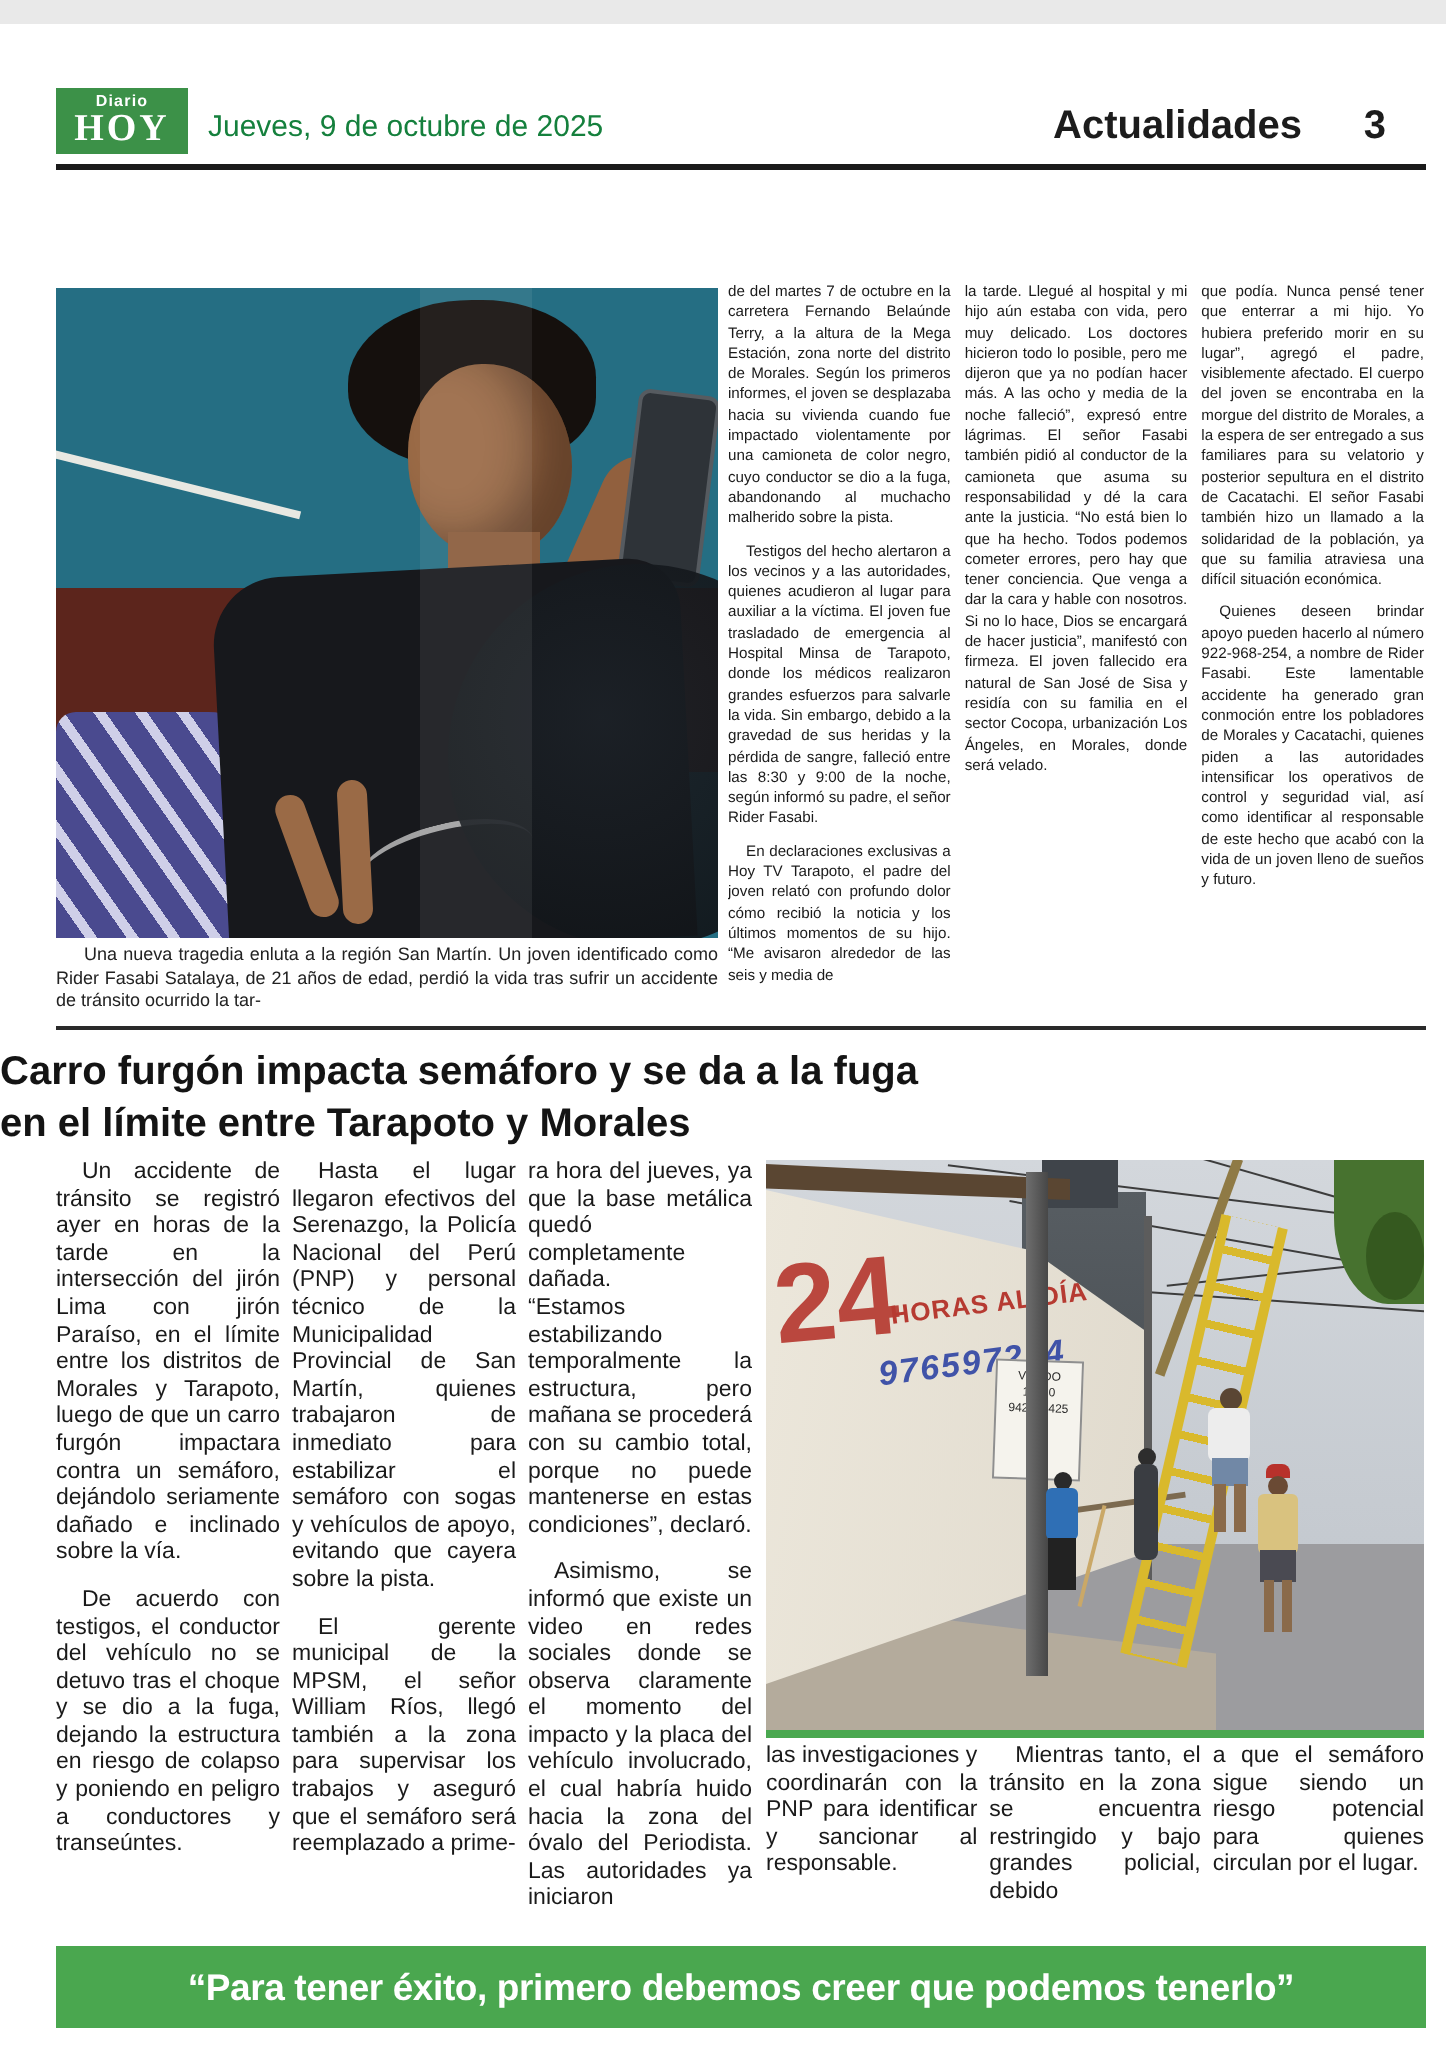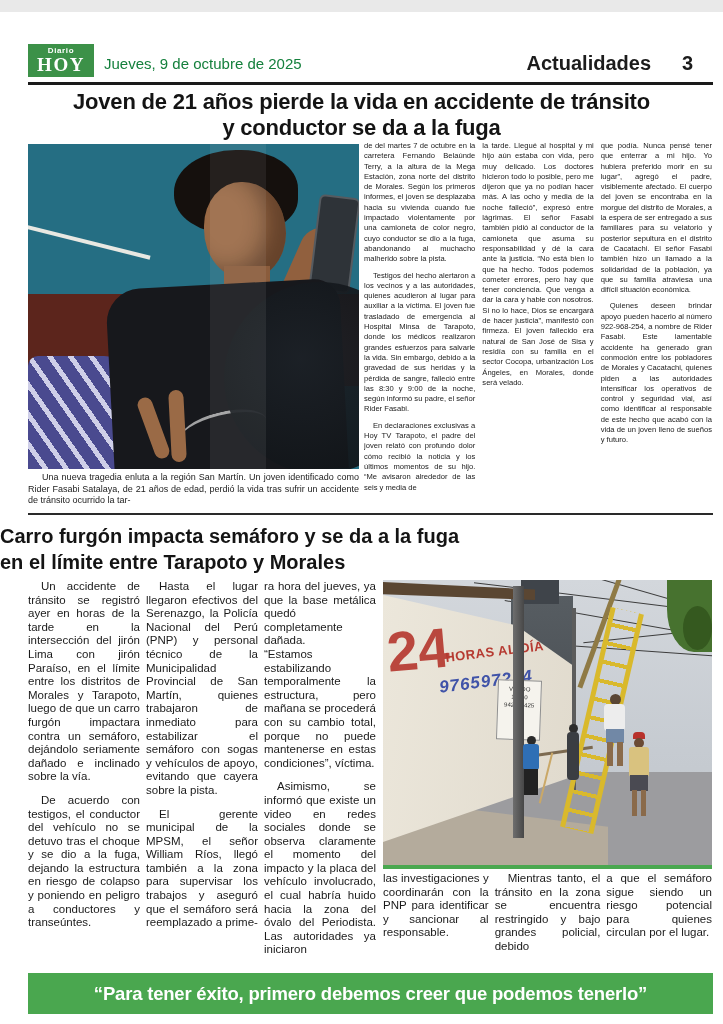--- a/index.html
+++ b/index.html
@@ -132,24 +132,20 @@
 
   <div class="logo">
     <div class="small">Diario</div>
     <div class="big">HOY</div>
   </div>
   <div class="date">Jueves, 9 de octubre de 2025</div>
   <div class="section">Actualidades</div>
   <div class="pagenum">3</div>
   <div class="headrule"></div>
 
-  <div class="h1">
-    <span>Joven de 21 años pierde la vida en accidente de tránsito</span>
-    <span>y conductor se da a la fuga</span>
-  </div>
 
   <div class="photo1">
     <div class="p1-band"></div>
     <div class="p1-ceil"></div>
     <div class="p1-chair"></div>
     <div class="p1-arm"></div>
     <div class="p1-phone"></div>
     <div class="p1-hair"></div>
     <div class="p1-face"></div>
     <div class="p1-neck"></div>
@@ -187,21 +183,21 @@
     <div class="col">
       <p>Un accidente de tránsito se registró ayer en horas de la tarde en la intersección del jirón Lima con jirón Paraíso, en el límite entre los distritos de Morales y Tarapoto, luego de que un carro furgón impactara contra un semáforo, dejándolo seriamente dañado e inclinado sobre la vía.</p>
       <p>De acuerdo con testigos, el conductor del vehículo no se detuvo tras el choque y se dio a la fuga, dejando la estructura en riesgo de colapso y poniendo en peligro a conductores y transeúntes.</p>
     </div>
     <div class="col">
       <p>Hasta el lugar llegaron efectivos del Serenazgo, la Policía Nacional del Perú (PNP) y personal técnico de la Municipalidad Provincial de San Martín, quienes trabajaron de inmediato para estabilizar el semáforo con sogas y vehículos de apoyo, evitando que cayera sobre la pista.</p>
       <p>El gerente municipal de la MPSM, el señor William Ríos, llegó también a la zona para supervisar los trabajos y aseguró que el semáforo será reemplazado a prime-</p>
     </div>
     <div class="col">
       <p class="cont tight">ra hora del jueves, ya que la base metálica quedó completamente dañada.</p>
-      <p class="cont">“Estamos estabilizando temporalmente la estructura, pero mañana se procederá con su cambio total, porque no puede mantenerse en estas condiciones”, víctima.</p>
+      <p class="cont">“Estamos estabilizando temporalmente la estructura, pero mañana se procederá con su cambio total, porque no puede mantenerse en estas condiciones”, declaró.</p>
       <p>Asimismo, se informó que existe un video en redes sociales donde se observa claramente el momento del impacto y la placa del vehículo involucrado, el cual habría huido hacia la zona del óvalo del Periodista. Las autoridades ya iniciaron</p>
     </div>
   </div>
 
   <div class="photo2">
     <div class="p2-wire" style="left:90px;top:18px;width:260px;transform:rotate(7deg);"></div>
     <div class="p2-wire" style="left:120px;top:40px;width:230px;transform:rotate(10deg);"></div>
     <div class="p2-wire" style="left:150px;top:8px;width:200px;transform:rotate(16deg);"></div>
     <div class="p2-wire" style="left:170px;top:70px;width:170px;transform:rotate(4deg);"></div>
     <div class="p2-wire" style="left:200px;top:55px;width:140px;transform:rotate(-6deg);"></div>

